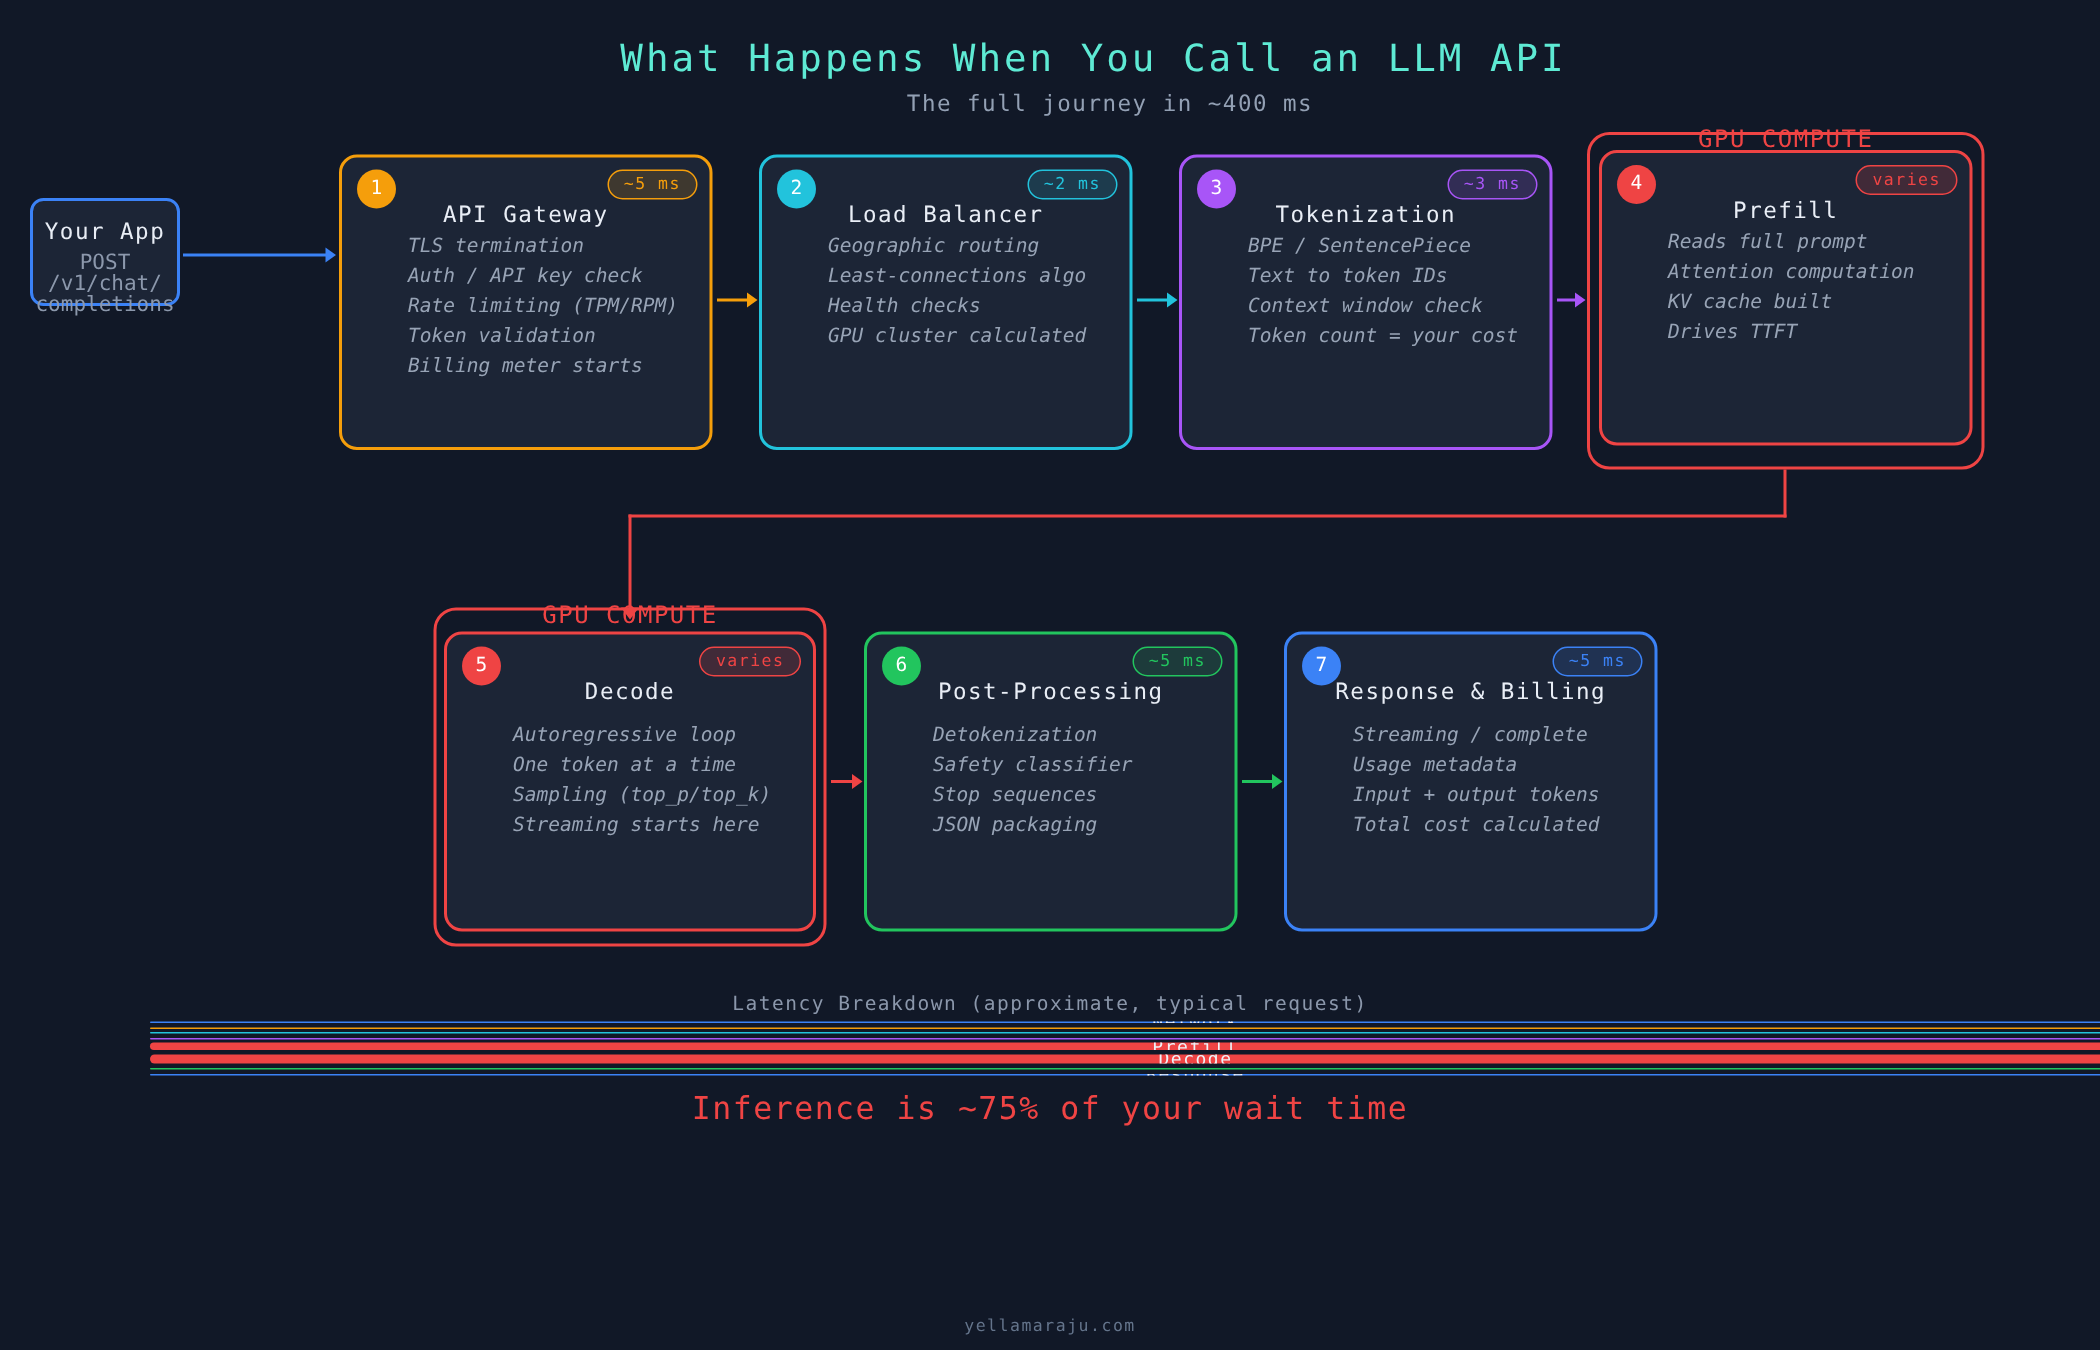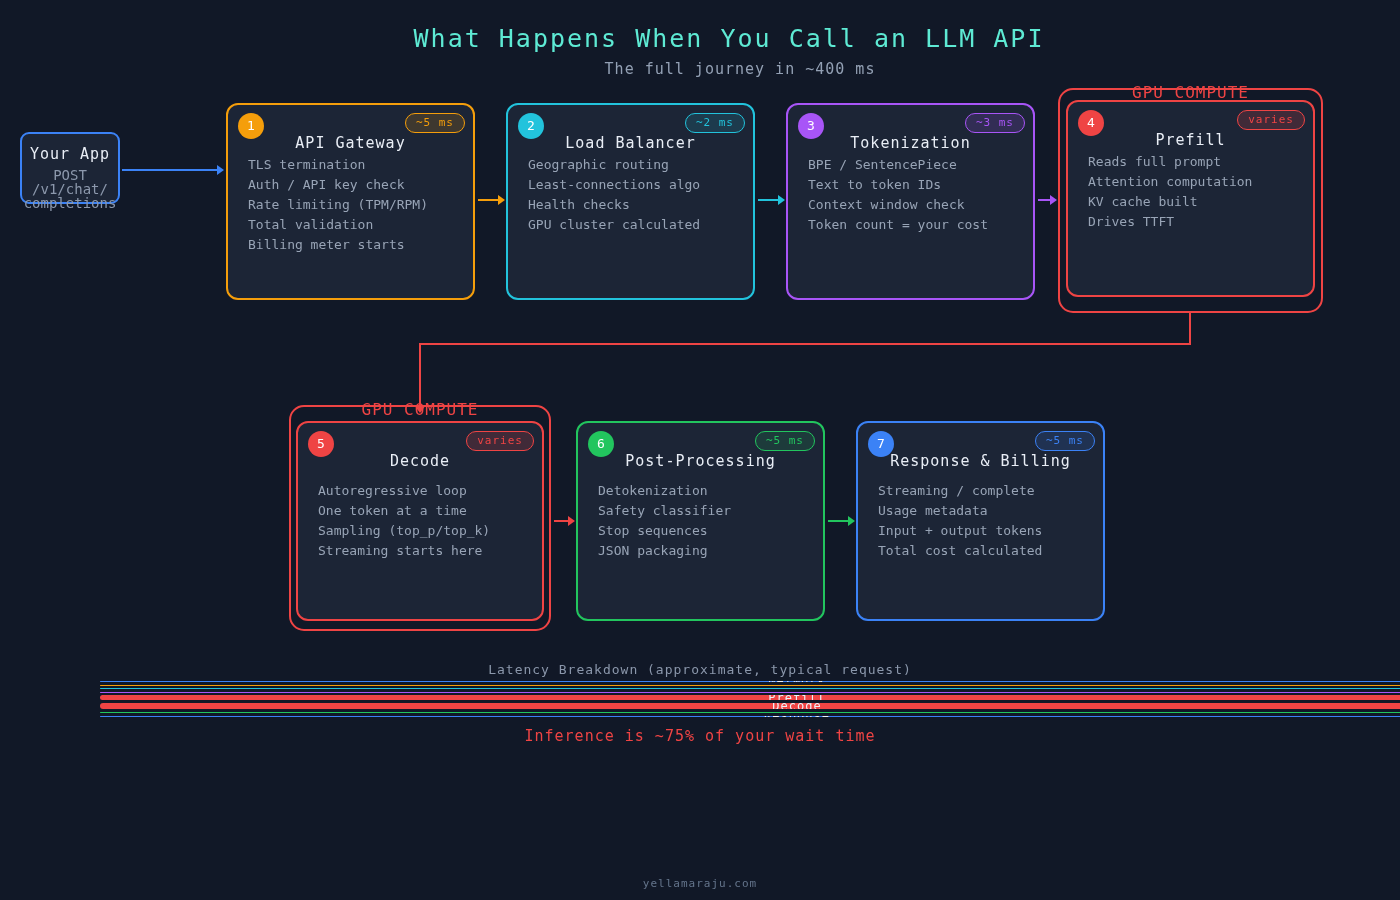--- a/index.html
+++ b/index.html
@@ -43,21 +43,21 @@
   }
   .badge{
     position:absolute;right:8px;top:8px;height:16px;line-height:16px;
     padding:1px 10px;border:1px solid var(--ac);border-radius:10px;
     background:var(--ac-dim);color:var(--ac);font-size:11px;letter-spacing:1px;
   }
   .stitle{
     position:absolute;top:17px;left:0;width:100%;text-align:center;
     font-size:15px;letter-spacing:1px;color:#e9eef6;margin-top:12px;
   }
-  .lines{position:absolute;top:50px;left:20px;right:6px;}
+  .lines{position:absolute;top:50px;left:44px;right:6px;font-style:italic;}
   .stage.row2 .lines{top:58px;}
   .lines div{font-size:13px;line-height:20px;color:#98a4b6;white-space:nowrap;}
 
   .gpu-wrap{
     position:absolute;box-sizing:border-box;
     border:2px solid #ef4444;border-radius:15px;background:transparent;
   }
   .gpu-label{
     position:absolute;top:-7px;left:50%;transform:translateX(-50%);
     font-size:16px;letter-spacing:1px;color:#ef4444;white-space:nowrap;
@@ -81,21 +81,21 @@
   .lat-bar{
     position:absolute;left:100px;top:681px;width:1394px;height:36px;
     display:flex;gap:3px;flex-direction:column;
   }
   .lat-bar .seg{
     border-radius:6px;display:flex;align-items:center;justify-content:center;
     color:#eef2f8;font-size:12px;letter-spacing:1px;overflow:hidden;white-space:nowrap;
   }
   .lat-caption{
     position:absolute;top:727px;left:0;width:100%;text-align:center;
-    font-size:15px;letter-spacing:1px;color:#ef4444;
+    font-size:21px;letter-spacing:1px;color:#ef4444;
   }
   .footer{
     position:absolute;top:877px;left:0;width:100%;text-align:center;
     font-size:11px;letter-spacing:1px;color:#64748b;
   }
 </style>
 </head>
 <body>
 
 <div class="canvas">
@@ -115,21 +115,21 @@
   <div class="arrow" style="left:1038px;top:199px;width:13px;color:#a855f7;"></div>
 
   <div class="stage c-orange" style="left:226px;top:103px;">
     <div class="circle">1</div>
     <div class="badge">~5 ms</div>
     <div class="stitle">API Gateway</div>
     <div class="lines">
       <div>TLS termination</div>
       <div>Auth / API key check</div>
       <div>Rate limiting (TPM/RPM)</div>
-      <div>Total validation</div>
+      <div>Token validation</div>
       <div>Billing meter starts</div>
     </div>
   </div>
 
   <div class="stage c-cyan" style="left:506px;top:103px;">
     <div class="circle">2</div>
     <div class="badge">~2 ms</div>
     <div class="stitle">Load Balancer</div>
     <div class="lines">
       <div>Geographic routing</div>

